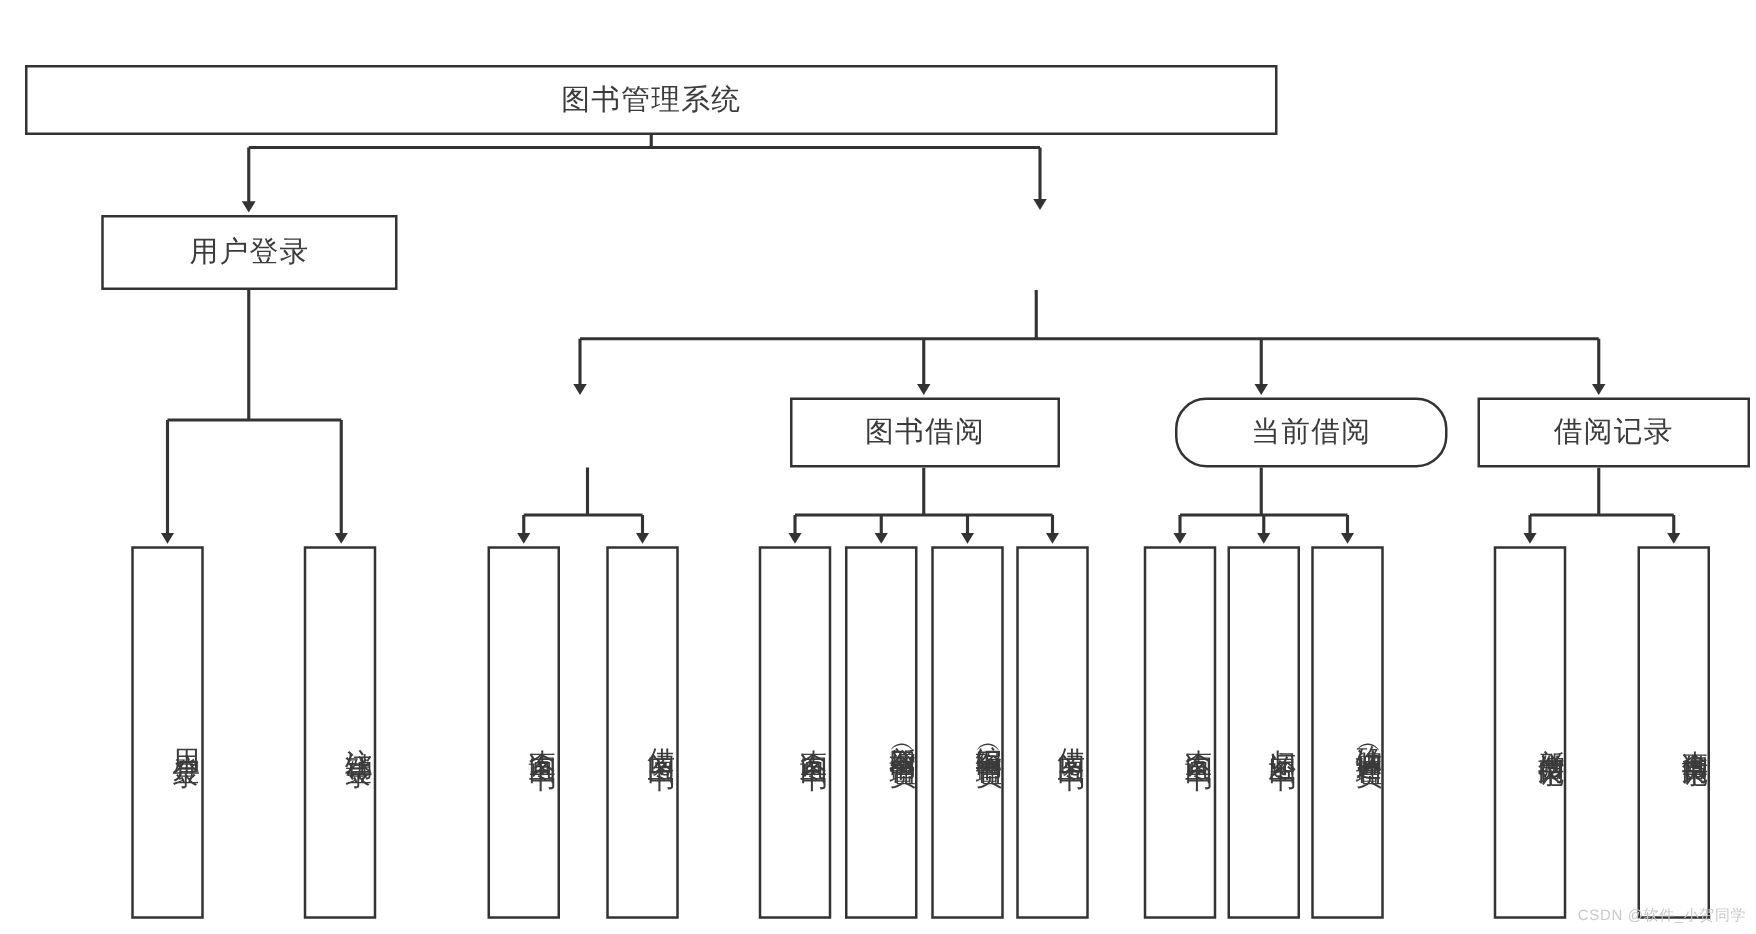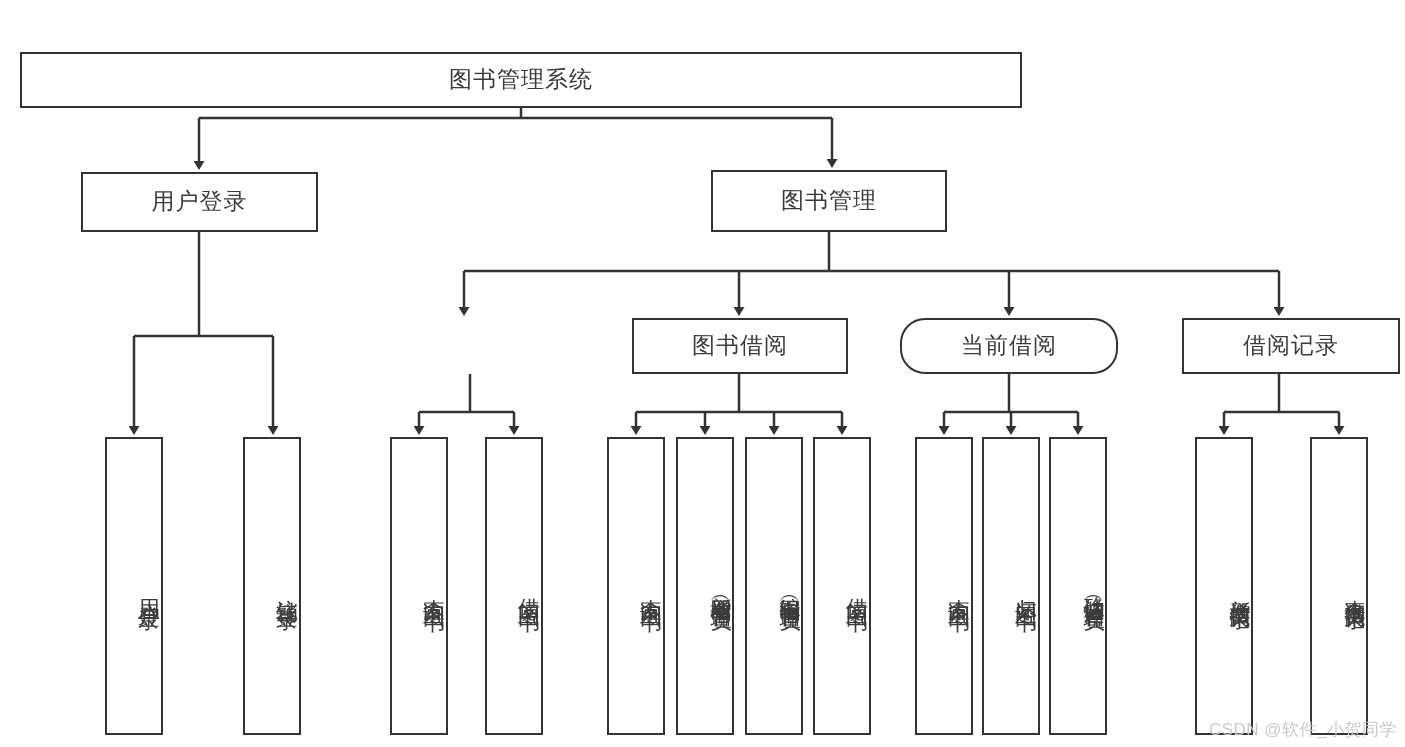--- a/index.html
+++ b/index.html
@@ -49,21 +49,21 @@
     justify-content: center;
   }
   .node-v.tall-text {
     font-size: 21px;
     letter-spacing: 2px;
   }
   .watermark {
     position: absolute;
     right: 8px;
     bottom: 6px;
-    font-size: 17px;
+    font-size: 12px;
     color: #c9c9c9;
     letter-spacing: 0.5px;
     z-index: 3;
     white-space: nowrap;
     margin-top: 40px;
   }
 </style>
 </head>
 <body>
 
@@ -121,28 +121,25 @@
     </g>
   </svg>
 
   <div class="node node-h" style="left:20px; top:12px; width:1002px; height:56px;margin-top:40px;">
     <span>图书管理系统</span>
   </div>
 
   <div class="node node-h" style="left:81px; top:172px; width:237px; height:60px;">
     <span>用户登录</span>
   </div>
-  <div class="node node-h" style="left:711px; top:170px; width:236px; height:62px;">
-    <span>图书管理</span>
-  </div>
 
   <div class="node node-h" style="left:632px; top:318px; width:216px; height:56px;">
     <span>图书借阅</span>
   </div>
-  <div class="node node-h" style="left:900px; top:318px; width:218px; height:56px;border-radius:25px;">
+  <div class="node node-h" style="left:940px; top:318px; width:218px; height:56px;border-radius:25px;">
     <span>当前借阅</span>
   </div>
   <div class="node node-h" style="left:1170px; top:318px; width:218px; height:56px;margin-left:12px;">
     <span>借阅记录</span>
   </div>
 
   <div class="node node-v" style="left:105px; top:437px; width:58px; height:298px;">
     <span>用户登录</span>
   </div>
   <div class="node node-v" style="left:243px; top:437px; width:58px; height:298px;">

